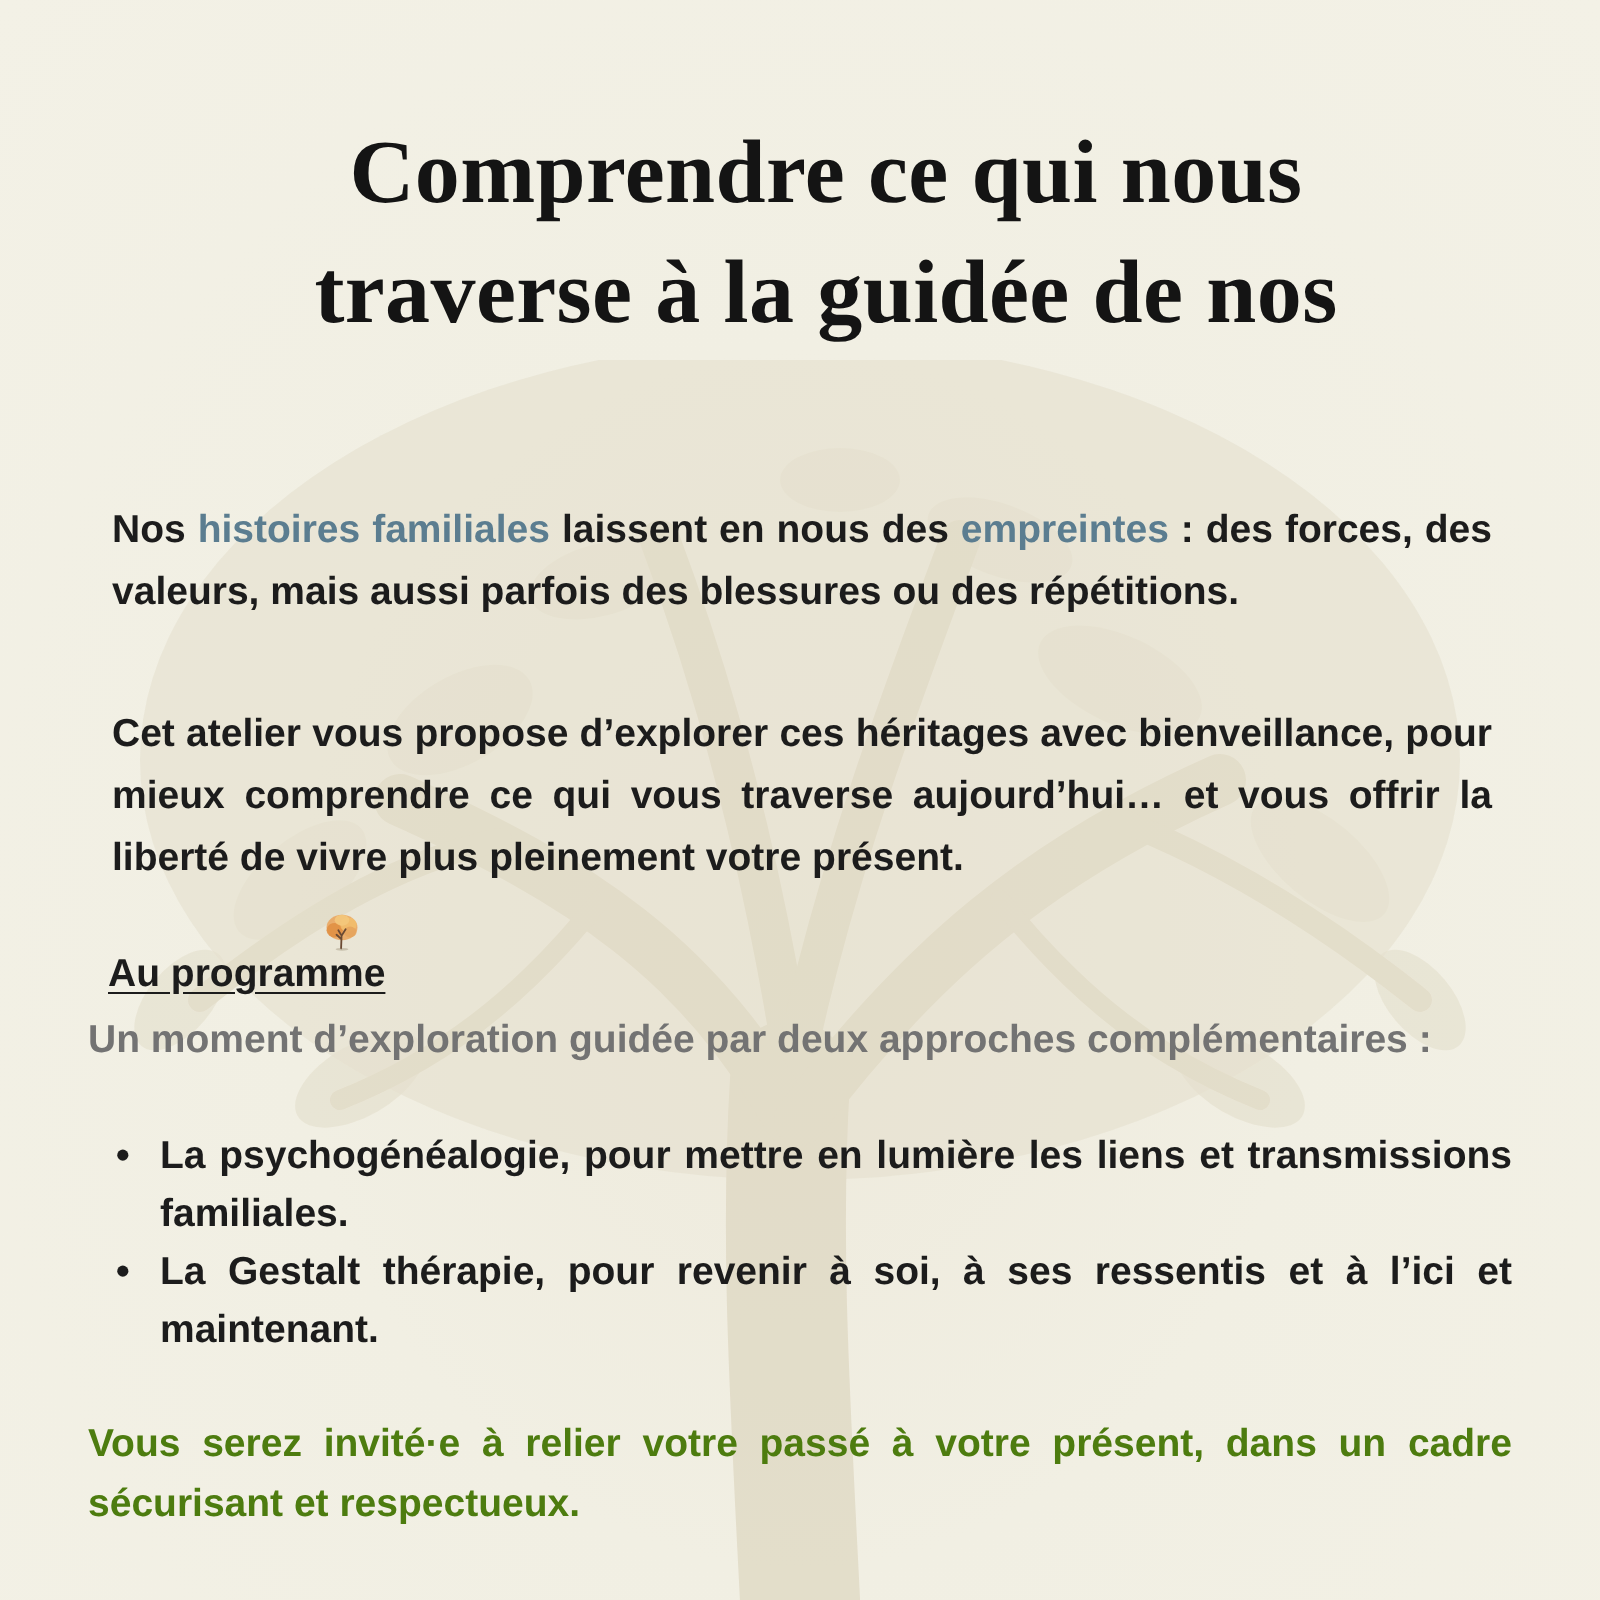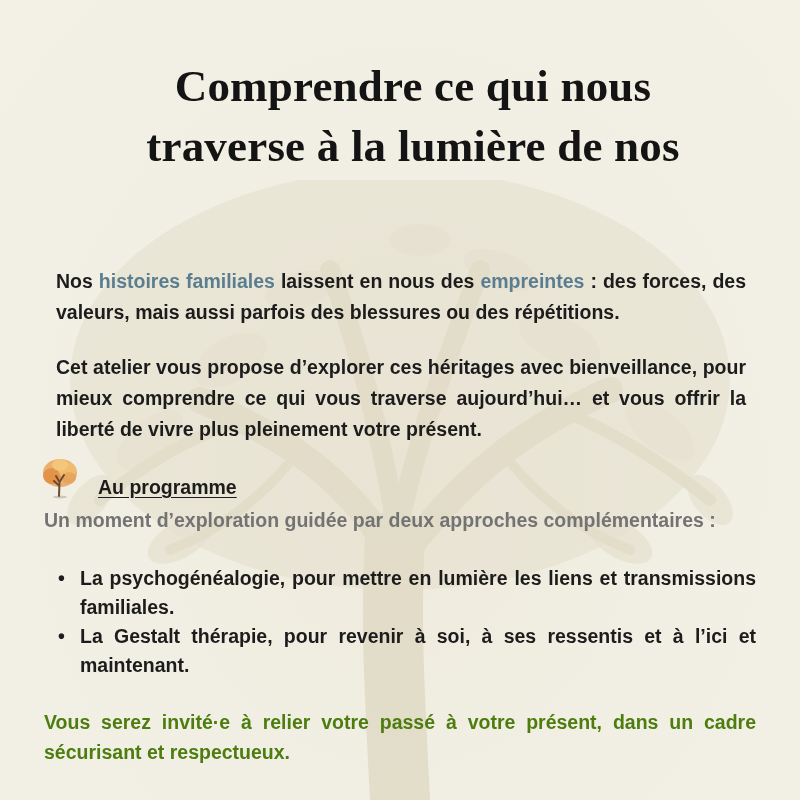--- a/index.html
+++ b/index.html
@@ -53,32 +53,33 @@
       position: absolute;
       left: 56px;
       width: 690px;
       font-size: 19.5px;
       line-height: 31px;
       font-weight: bold;
       text-align: justify;
       margin: 0;
       color: #1c1c1c;
     }
-    .para1 { top: 266px; }
+    .para1 { top: 250px; }
     .para2 { top: 352px; }
     .hl {
       color: #5b7d90;
     }
     .program-header {
       position: absolute;
       left: 38px;
       top: 456px;
       height: 44px;
       display: flex;
       align-items: flex-end;
+      flex-direction: column;
     }
     .tree-icon {
       width: 44px;
       height: 44px;
       display: block;
     }
     .program-title {
       margin-left: 16px;
       font-size: 19.5px;
       font-weight: bold;
@@ -169,21 +170,21 @@
     <path d="M560 230 C610 250 660 280 710 320" stroke-width="12"></path>
     <path d="M300 270 C260 320 220 350 170 370" stroke-width="10"></path>
     <path d="M500 270 C540 320 580 350 630 370" stroke-width="10"></path>
   </g>
 </svg>
 
 <div class="content">
 
   <h1 class="title">
     <span>Comprendre ce qui nous</span><br>
-    <span>traverse à la lumière de nos</span><br>
+    <span>traverse à la guidée de nos</span><br>
   </h1>
 
   <p class="para para1"><span>Nos </span><span class="hl">histoires familiales</span><span> laissent en nous des </span><span class="hl">empreintes</span><span> : des forces, des valeurs, mais aussi parfois des blessures ou des répétitions.</span></p>
 
   <p class="para para2">Cet atelier vous propose d’explorer ces héritages avec bienveillance, pour mieux comprendre ce qui vous traverse aujourd’hui… et vous offrir la liberté de vivre plus pleinement votre présent.</p>
 
   <div class="program-header">
     <svg class="tree-icon" viewBox="0 0 44 44" xmlns="http://www.w3.org/2000/svg">
       <ellipse cx="22" cy="17" rx="17" ry="14" fill="#eaa35a" opacity="0.85"></ellipse>
       <ellipse cx="14" cy="20" rx="9" ry="8" fill="#e08c3e" opacity="0.8"></ellipse>

